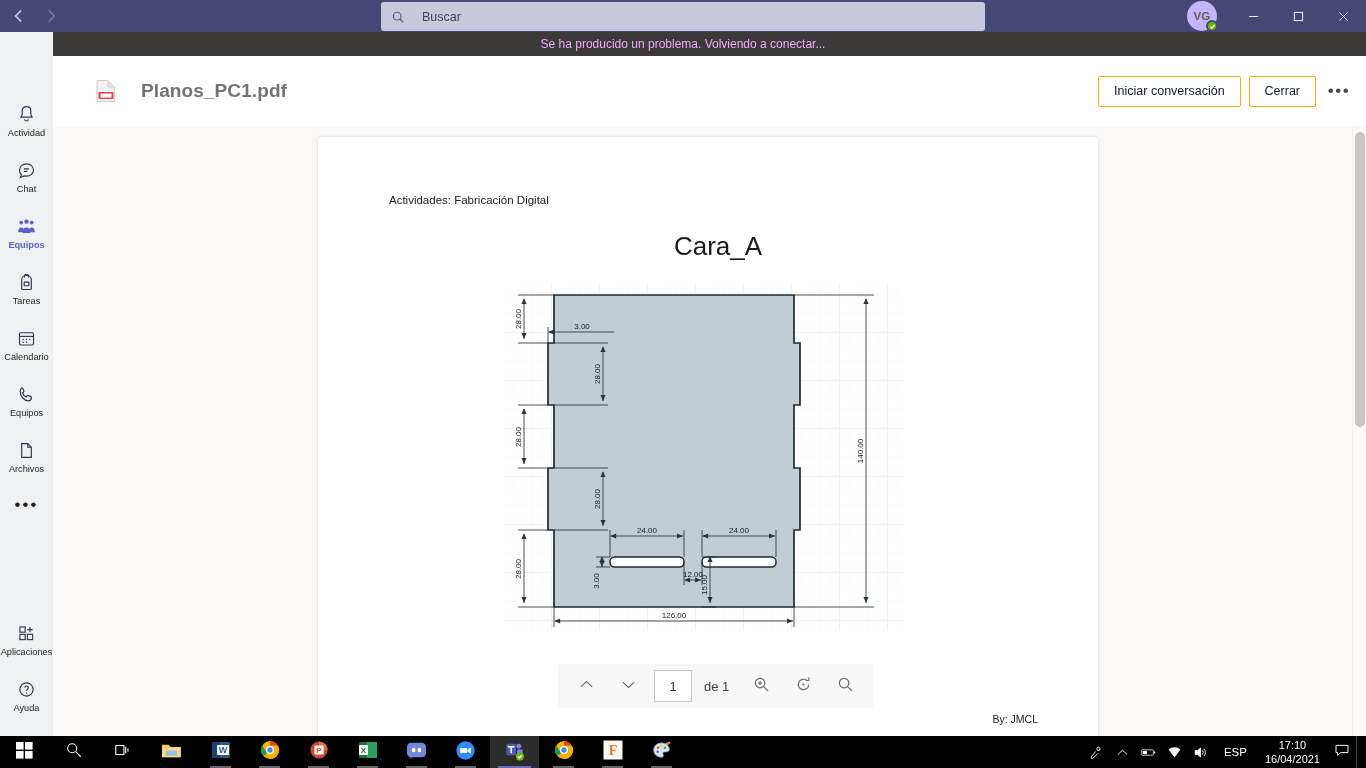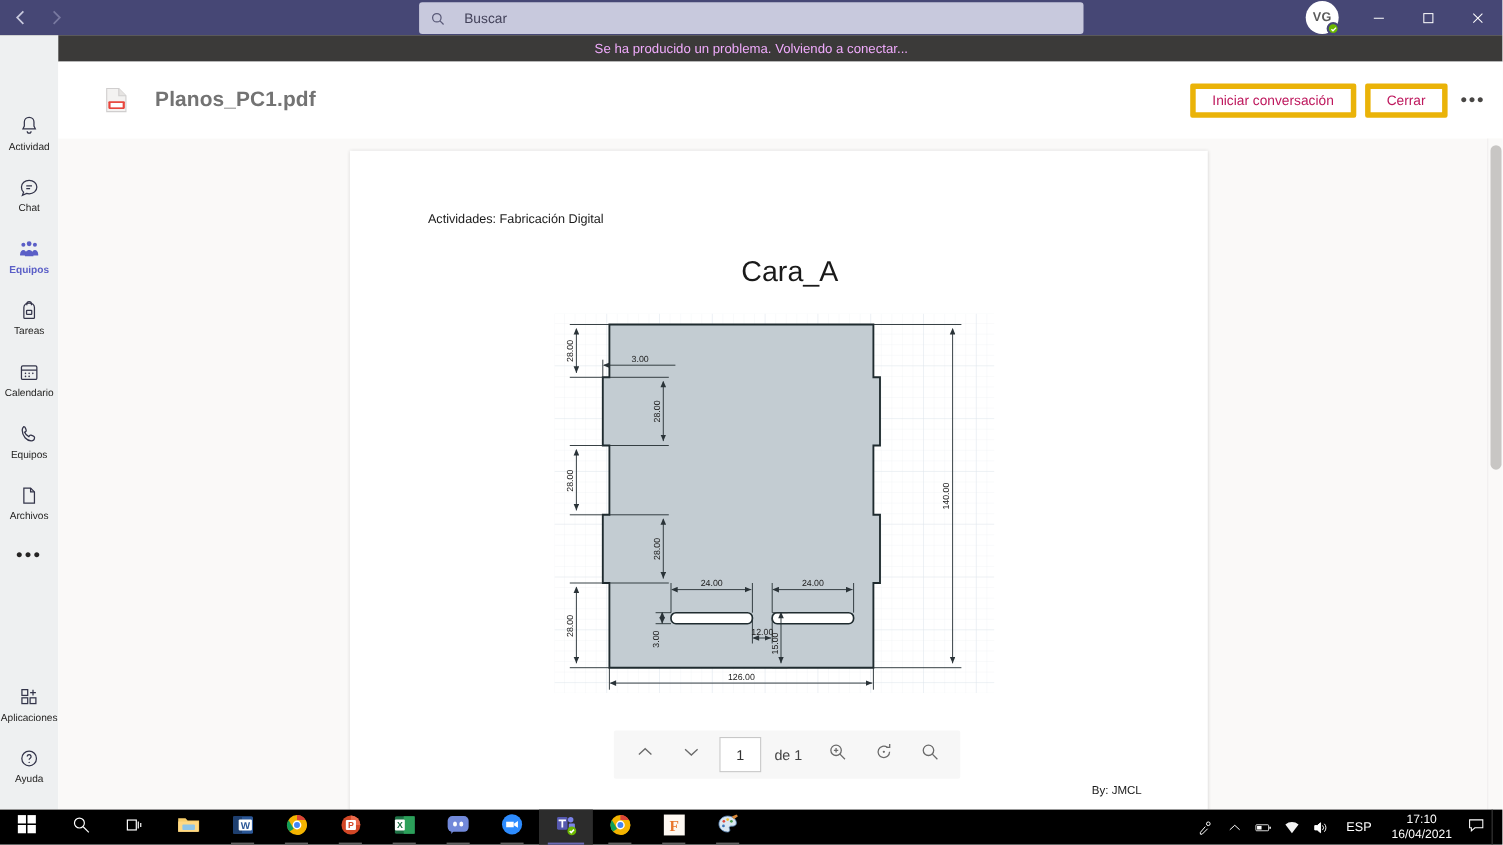--- a/index.html
+++ b/index.html
@@ -25,21 +25,21 @@
   .search-box {
     width: 100%; height: 100%; background: #c8c9dd; border-radius: 3px;
     display: flex; align-items: center; padding-left: 10px; gap: 17px;
   }
   .search-box .sicon { width: 14px; height: 14px; display:block; }
   .search-placeholder { font-size: 12.5px; color: #43425a; }
   .tb-right { position: absolute; right: 0; top: 0; height: 32px; display: flex; align-items: center; }
   .avatar-wrap { position: relative; width: 30px; height: 30px; margin-right: 14px; }
   .avatar {
     width: 30px; height: 30px; border-radius: 50%;
-    background: #ffffff; color: #5b5b5b; font-size: 11.5px; font-weight: 600;
+    background: #c4b5fd; color: #5b5b5b; font-size: 11.5px; font-weight: 600;
     display: flex; align-items: center; justify-content: center; letter-spacing: .2px;
   }
   .presence {
     position: absolute; right: -1px; bottom: -1px; width: 12px; height: 12px; border-radius: 50%;
     background: #6bb700; border: 2px solid #464775;
     display:flex; align-items:center; justify-content:center;
   }
   .presence svg { width: 7px; height: 7px; }
   .winbtn { width: 45px; height: 32px; display: flex; align-items: center; justify-content: center; }
   .winbtn svg { width: 11px; height: 11px; }
@@ -75,22 +75,22 @@
 
   
   .filebar {
     position: absolute; top: 56px; left: 53px; width: 1313px; height: 70px;
     background: #ffffff; display: flex; align-items: center;
   }
   .file-icon { margin-left: 42px; width: 22px; height: 24px; }
   .file-title { margin-left: 24px; font-size: 19px; font-weight: 700; color: #737373; letter-spacing: .1px; }
   .filebar-actions { margin-left: auto; display: flex; align-items: center; gap: 8px; padding-right: 12px; }
   .tbtn {
-    height: 31px; padding: 0 15px; border: 5px solid #eab308; background: #fff;
-    font-size: 12.5px; color: #be185d; border-radius: 2px;
+    height: 31px; padding: 0 15px; border: 1px solid #eab308; background: #fff;
+    font-size: 12.5px; color: #0f172a; border-radius: 2px;
     display: flex; align-items: center; justify-content: center; white-space: nowrap;
   }
   .ellipsis-btn { width: 30px; height: 30px; display:flex; align-items:center; justify-content:center;
     font-size: 17px; color: #484644; letter-spacing: 1.5px; }
 
   
   .viewer {
     position: absolute; top: 126px; left: 53px; width: 1313px; height: 610px;
     background: #faf9f8; overflow: hidden;
   }

